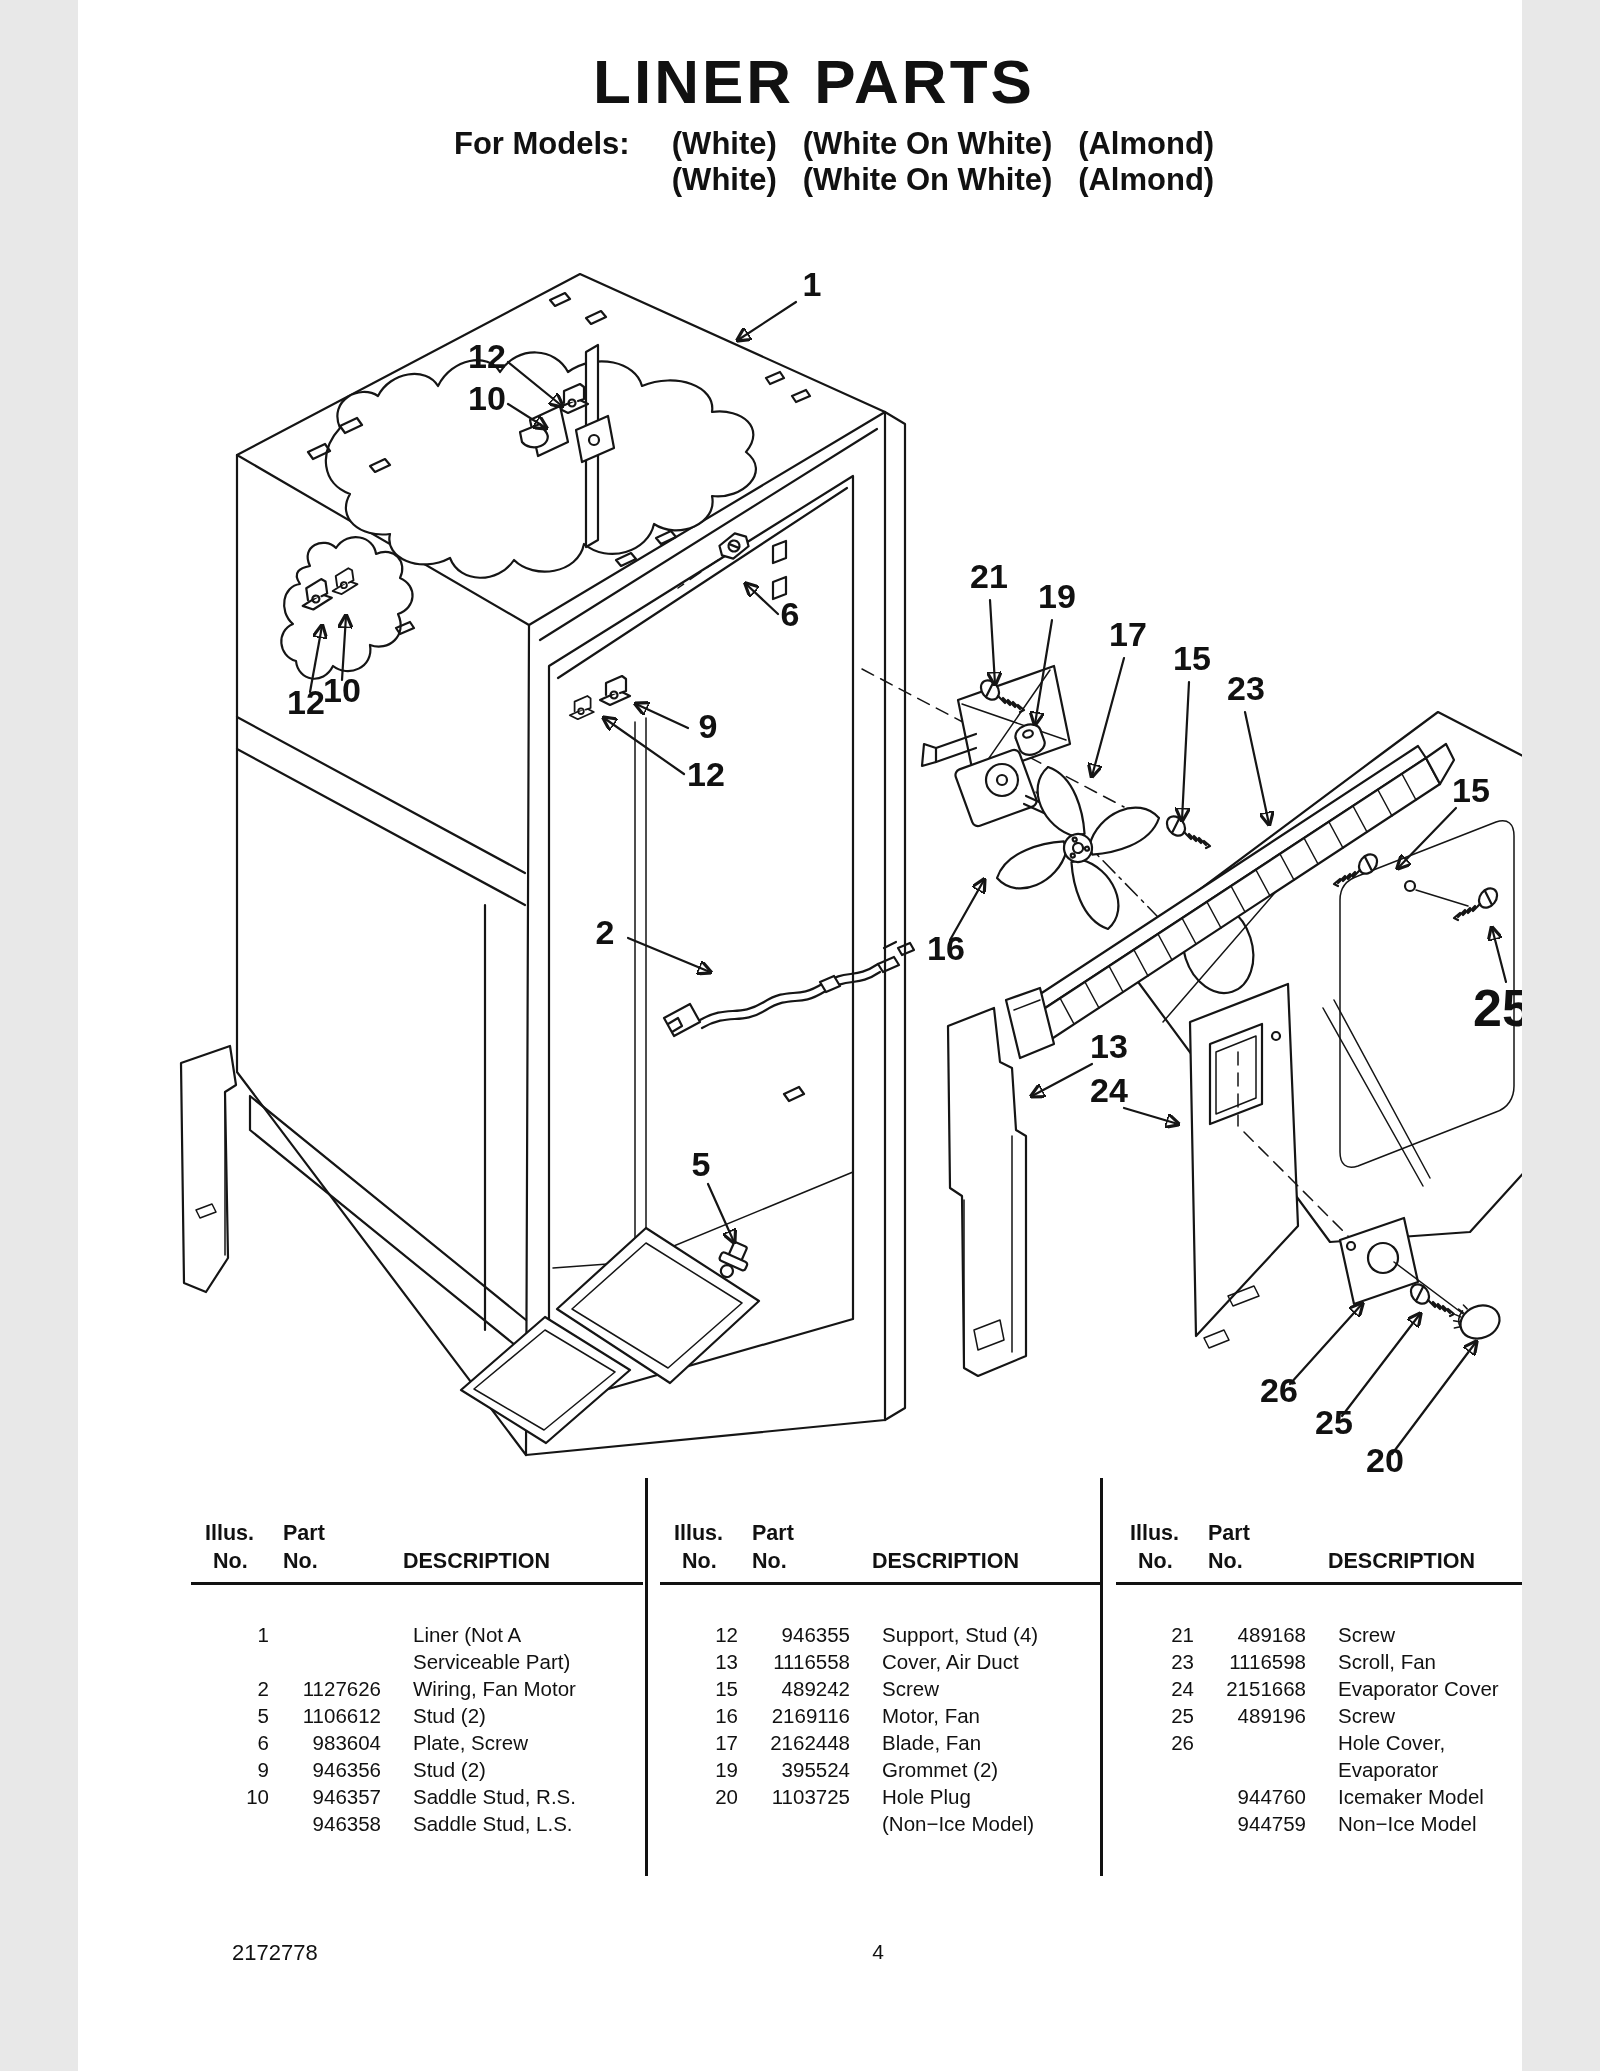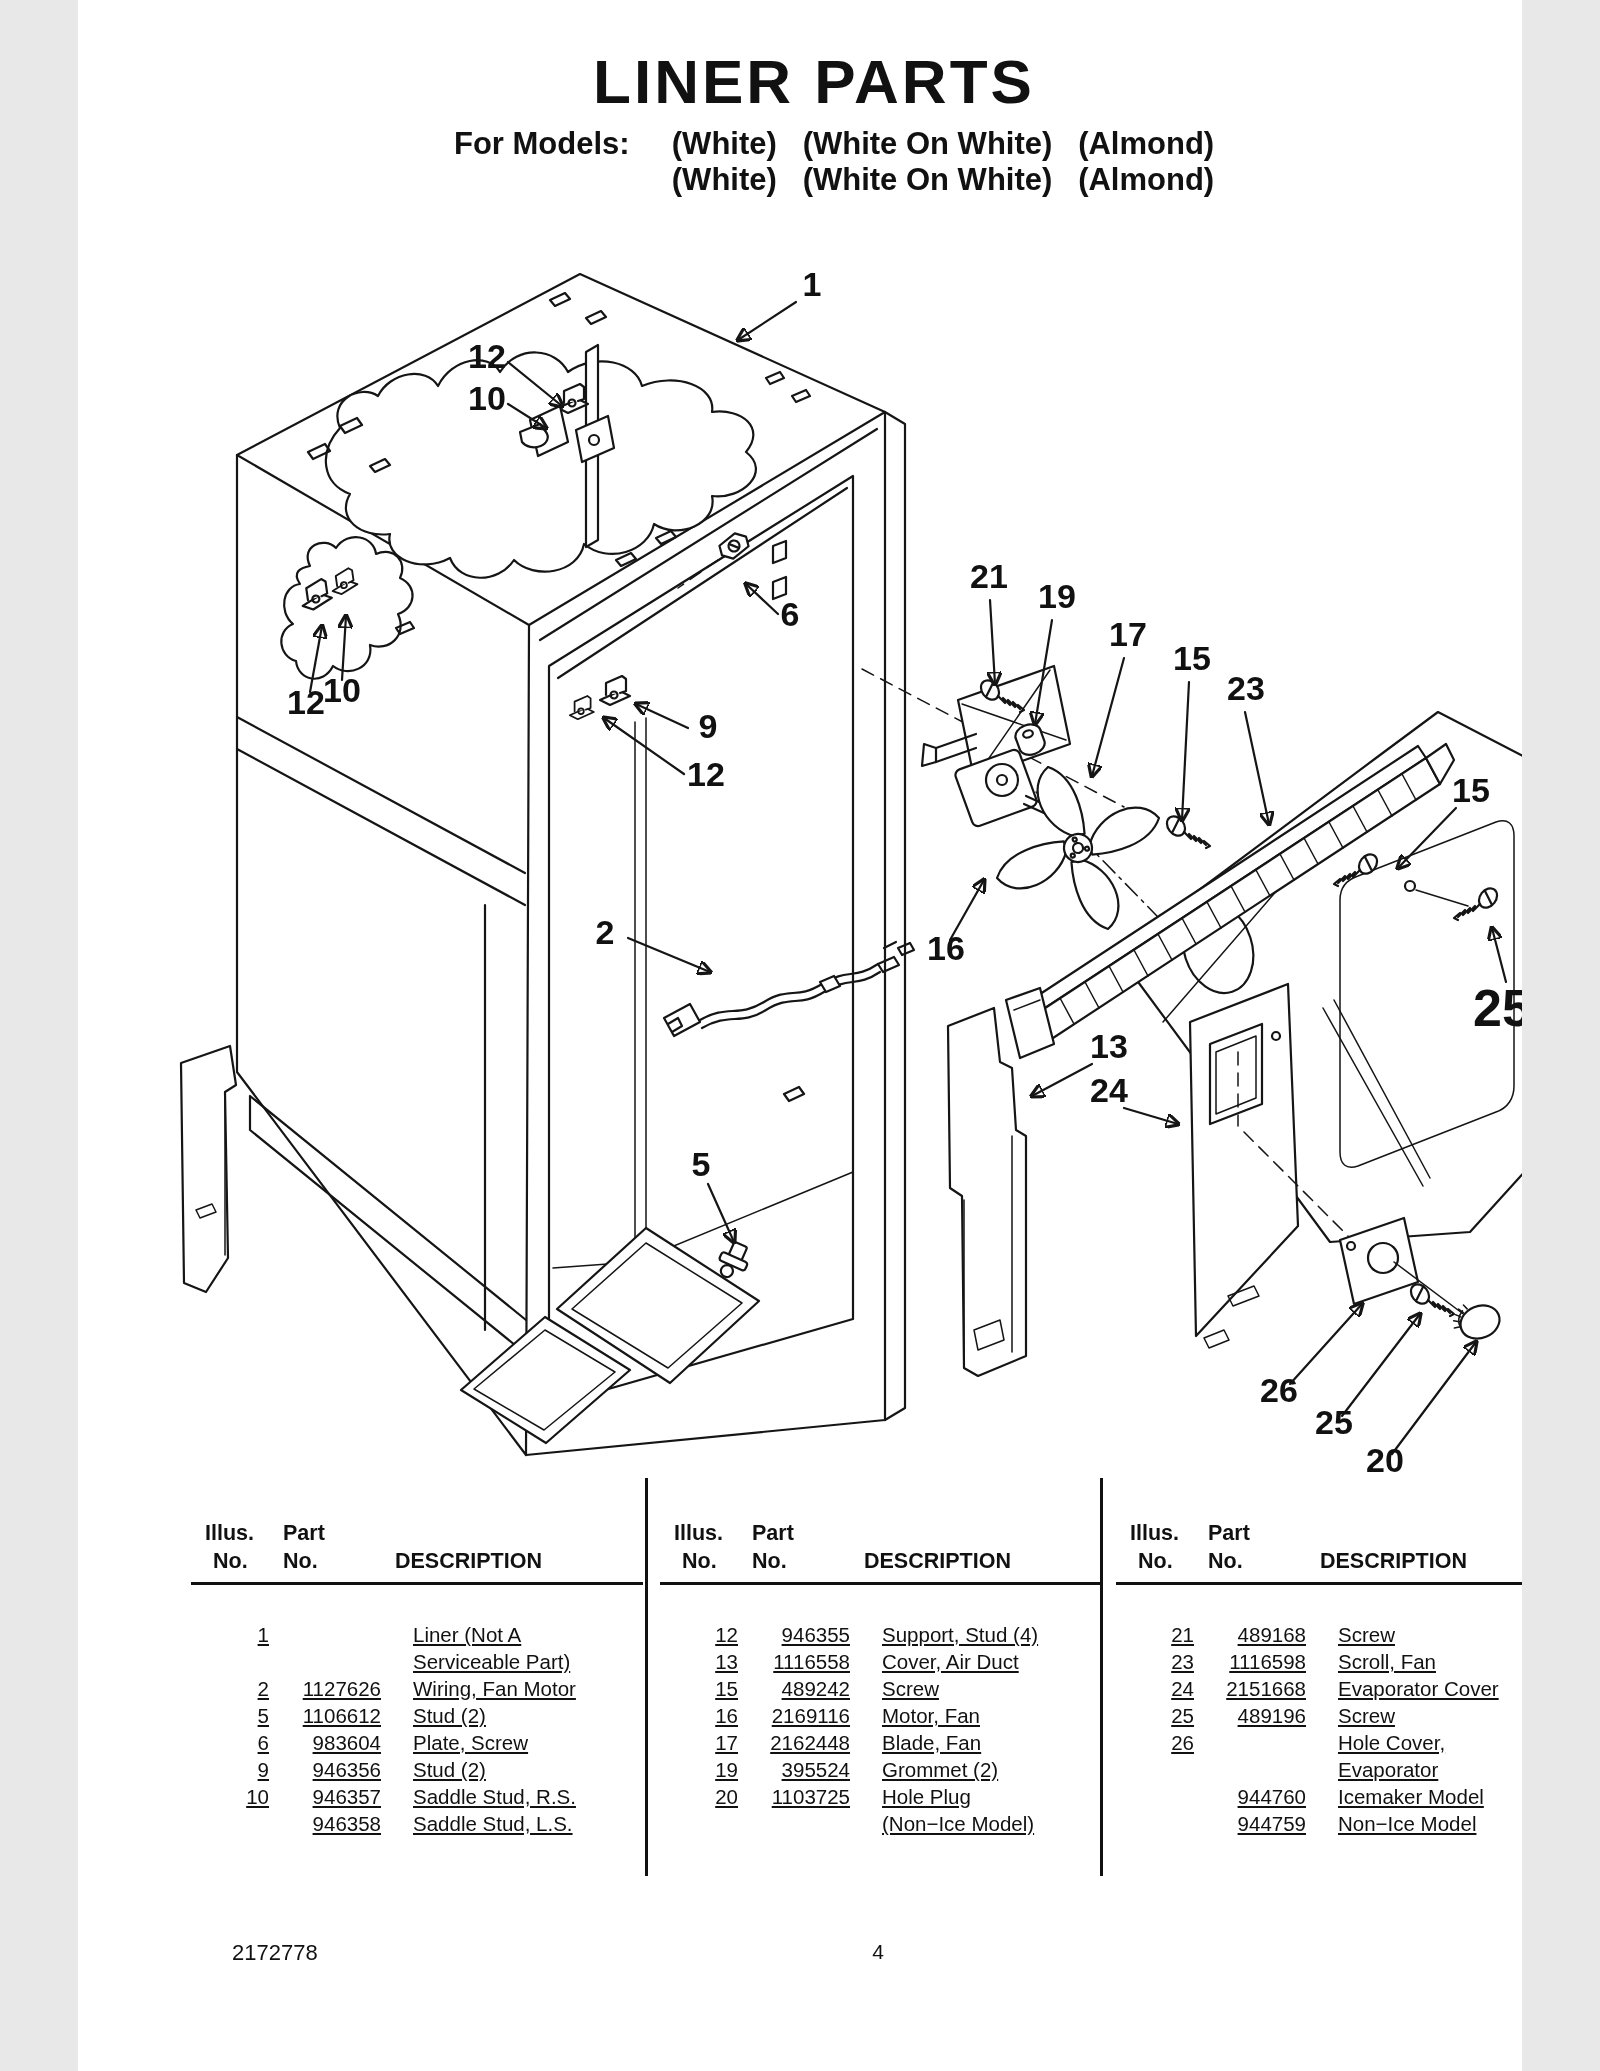--- a/index.html
+++ b/index.html
@@ -18,31 +18,31 @@
       {stroke:#151515;stroke-width:2.2;fill:none;stroke-linejoin:round;stroke-linecap:round;}
   svg.diagram .fw{fill:#ffffff;}
   svg.diagram .thin{stroke-width:1.5;}
   svg.diagram .dash{stroke-dasharray:13 8;}
   svg.diagram .dashdot{stroke-dasharray:17 6 3 6;}
   svg.diagram .arrow{stroke-width:2.6;}
   svg.diagram text{stroke:none;fill:#111;}
   .co{font:bold 34px "Liberation Sans",sans-serif;text-anchor:middle;}
   .co-big{font:bold 52px "Liberation Sans",sans-serif;text-anchor:middle;}
   
-  .tcol{position:absolute;top:1521px;text-decoration:underline;}
+  .tcol{position:absolute;top:1521px;}
   .tcol.c1{left:113px;width:452px;}
   .tcol.c2{left:582px;width:440px;}
   .tcol.c3{left:1038px;width:452px;}
   .th{position:relative;height:58px;font-weight:bold;font-size:21.5px;}
   .th span{position:absolute;white-space:nowrap;}
   .h-illus{left:14px;top:0;}
   .h-part{left:92px;top:0;}
   .h-no1{left:22px;top:28px;}
   .h-no2{left:92px;top:28px;}
-  .h-desc{left:204px;top:28px;text-align:center;}
+  .h-desc{left:212px;top:28px;text-align:center;}
   .rule{height:3px;background:#111;margin-top:3px;}
   .rows{margin-top:36px;}
   .prow{display:grid;grid-template-columns:78px 112px 1fr;font-size:20.5px;line-height:27px;}
   .ci,.cp{text-align:right;white-space:pre;}
   .cd{margin-left:32px;white-space:pre-line;}
   .vdiv{position:absolute;top:1478px;width:2.5px;height:398px;background:#111;}
   .vdiv.d1{left:567px;}
   .vdiv.d2{left:1022px;}
   
   .doc-num{position:absolute;left:112px;top:1940px;font-size:22px;margin-left:42px;}

